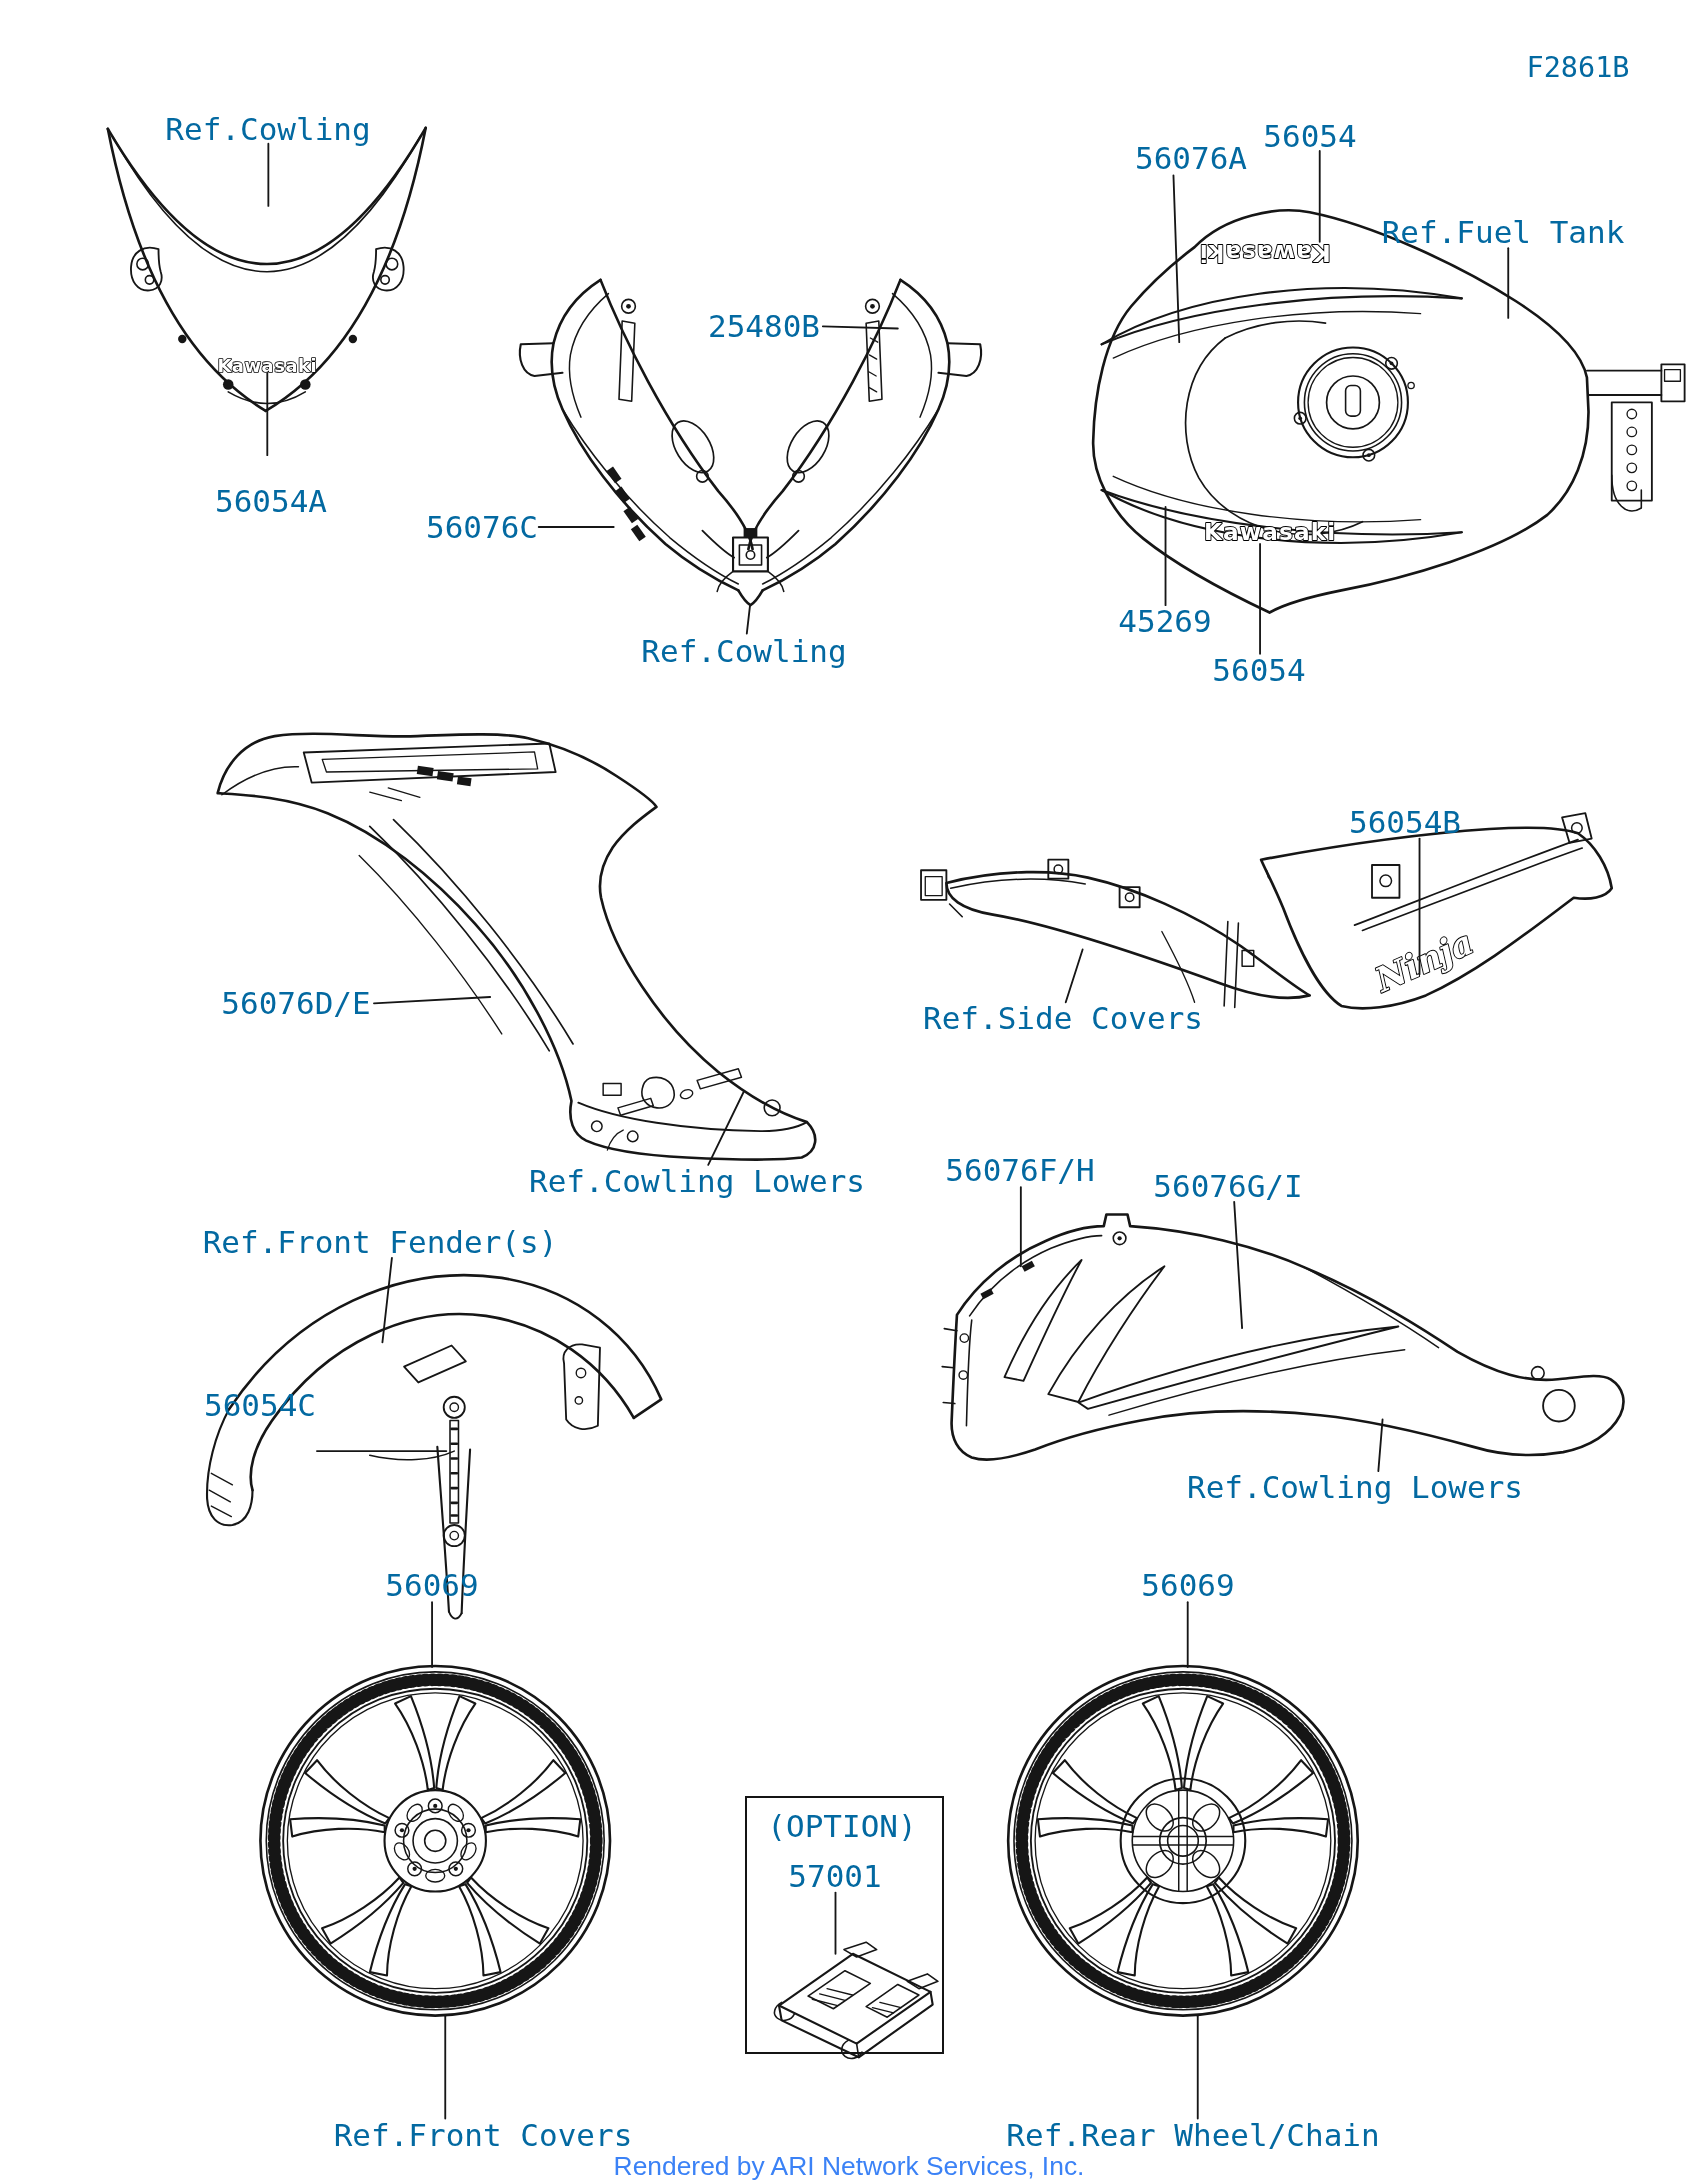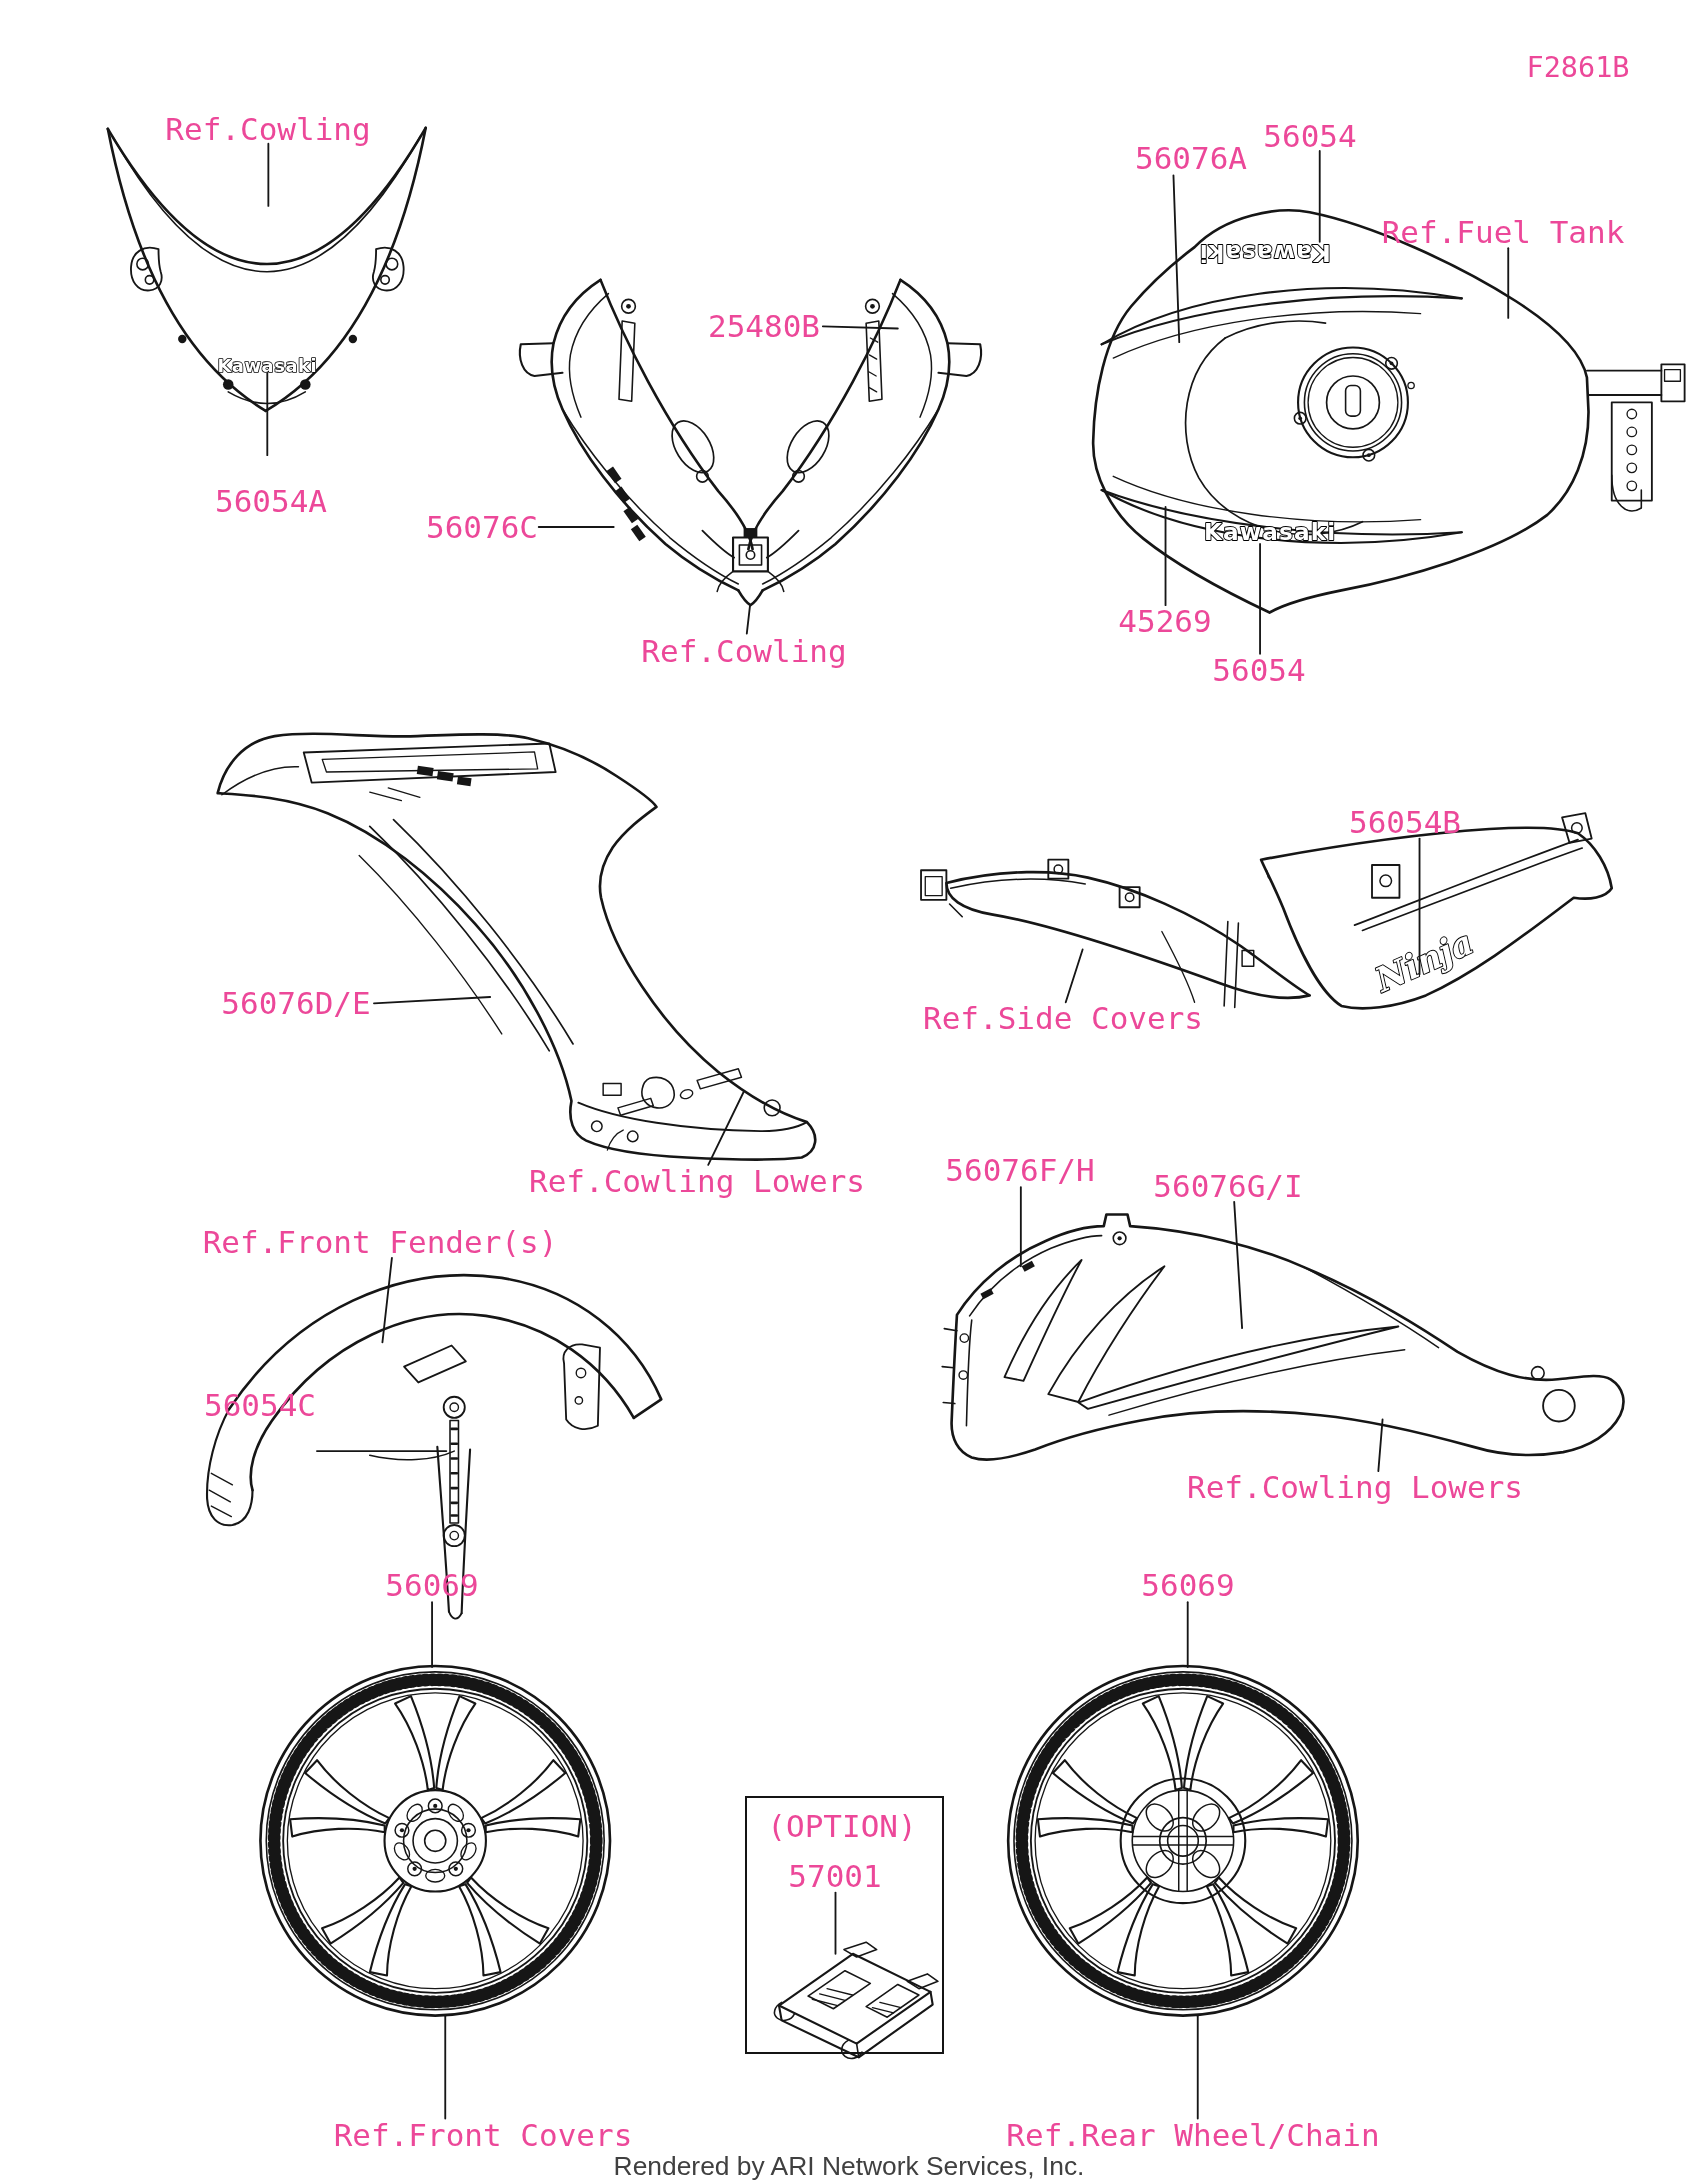--- a/index.html
+++ b/index.html
@@ -1,23 +1,23 @@
 <!DOCTYPE html>
 <html style="font-size:8.5px"><head>
 <meta charset="utf-8">
 <style>
   html,body{margin:0;padding:0;background:#ffffff;}
   #page{position:relative;width:1690px;height:2183px;background:#ffffff;overflow:hidden;
         font-family:"DejaVu Sans Mono",monospace;color:#111;}
   #art{position:absolute;left:0;top:0;}
   .co{position:absolute;transform:translate(-50%,-50%);white-space:nowrap;
-      font:31px/1 "DejaVu Sans Mono",monospace;color:#ec4899;}
+      font:31px/1 "DejaVu Sans Mono",monospace;color:#0369a1;}
   .code{font-size:28.5px;}
   .footer{position:absolute;transform:translate(-50%,-50%);white-space:nowrap;
-      font:26.4px/1 "Liberation Sans",sans-serif;color:#404040;text-align:center;}
+      font:26.4px/1 "Liberation Sans",sans-serif;color:#3b82f6;text-align:center;}
   .optbox{position:absolute;left:745px;top:1796px;width:195px;height:254px;
       border:2.6px solid #141414;}
 </style>
 </head>
 <body>
 
 <div id="page">
 
   <svg id="art" width="1690" height="2183" viewBox="0 0 3200 4134" fill="none" stroke="#161616" stroke-width="4" stroke-linecap="round" stroke-linejoin="round">
 

